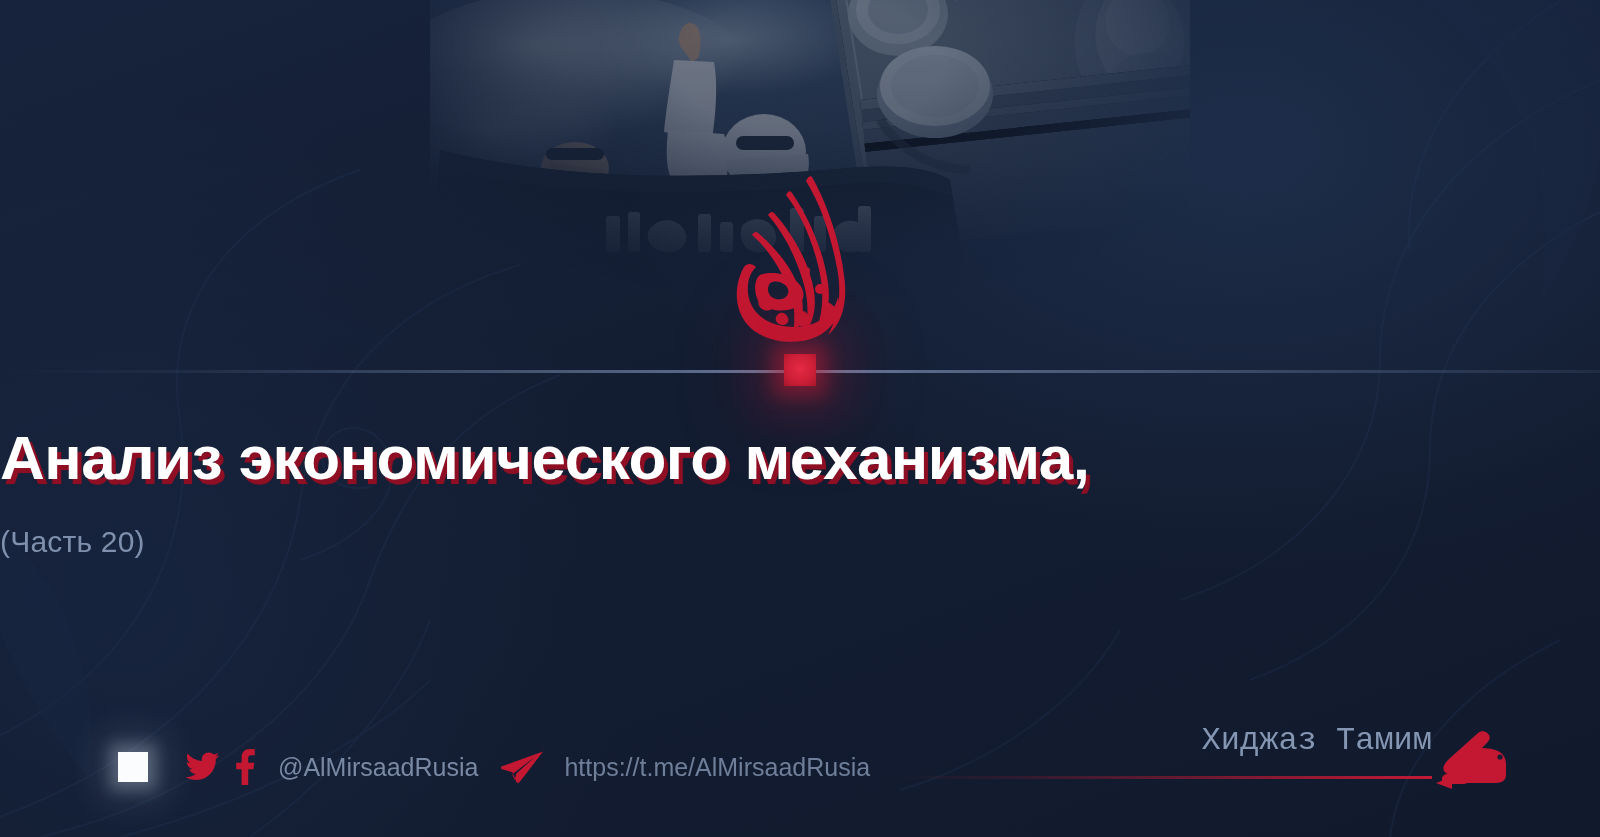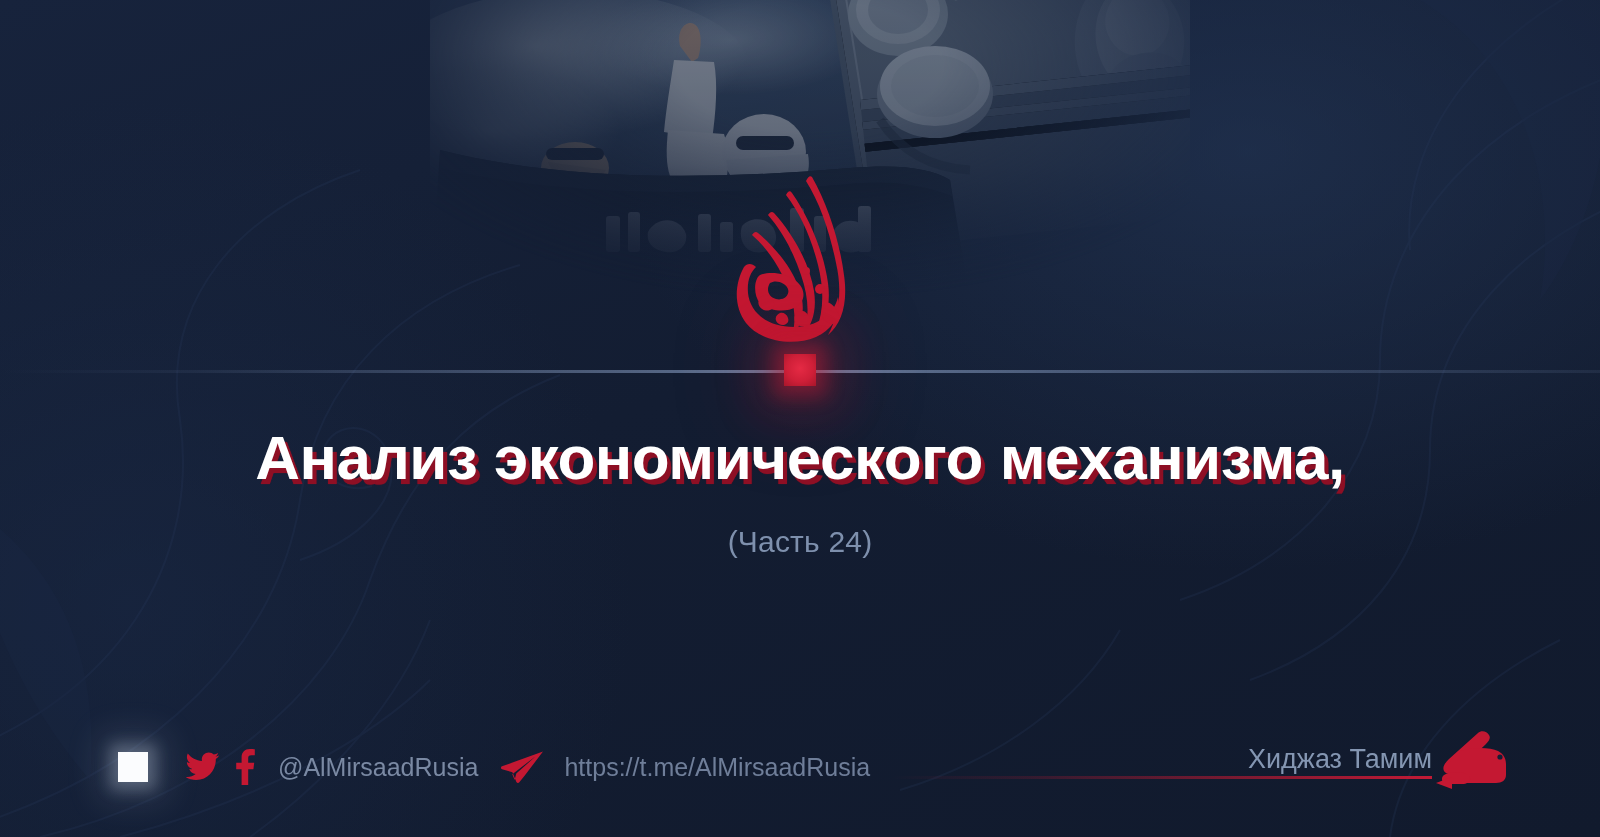--- a/index.html
+++ b/index.html
@@ -94,21 +94,20 @@
       0 0 44px 26px rgba(180,25,48,0.22),
       0 0 80px 44px rgba(150,20,40,0.10);
   }
 
   
   .title-block {
     position: absolute;
     top: 418px;
     left: 0;
     width: 100%;
-    text-align: center;
   }
   .title {
     margin: 0;
     color: #ffffff;
     font-family: "Liberation Sans", sans-serif;
     font-weight: bold;
     font-size: 62px;
     line-height: 1.28;
     letter-spacing: -0.5px;
     text-shadow:
@@ -181,24 +180,24 @@
 
   .footer-right {
     position: absolute;
     right: 168px;
     bottom: 58px;
     display: flex;
     align-items: flex-end;
   }
   .author {
     color: #8496b2;
-    font-size: 27px;
-    font-family: Liberation Sans, sans-serif;
+    font-size: 32px;
+    font-family: Liberation Mono, monospace;
     line-height: 1;
-    padding-bottom: 6px;
+    padding-bottom: 22px;
   }
   .author-rule {
     position: absolute;
     right: 168px;
     bottom: 58px;
     width: 540px;
     height: 3px;
     background: linear-gradient(90deg,
       rgba(196,24,50,0) 0%,
       rgba(196,24,50,0.18) 25%,
@@ -367,21 +366,21 @@
     </svg>
   </div>
 
   <div class="divider"></div>
   <div class="divider-square"></div>
 
   <div class="title-block">
     <h1 class="title">
       <span>Анализ экономического механизма,</span><br>
     </h1>
-    <div class="subtitle">(Часть 24)</div>
+    <div class="subtitle">(Часть 20)</div>
   </div>
 
   <div class="footer">
 
     <div class="footer-left">
       <div class="white-square"></div>
 
       <div class="social-icons">
         <svg width="48" height="36" viewBox="0 0 48 36" xmlns="http://www.w3.org/2000/svg">
           <path fill="#c41832" d="M33 6.6c-1.2.6-2.5 1-3.9 1.2 1.4-.9 2.5-2.2 3-3.9-1.3.8-2.8 1.4-4.3 1.7C26.5 4.2 24.7 3.4 22.7 3.4c-3.8 0-6.9 3.1-6.9 7 0 .6.1 1.1.2 1.6-5.7-.3-10.8-3.1-14.2-7.4-.6 1-.9 2.2-.9 3.5 0 2.4 1.2 4.6 3.1 5.8-1.1 0-2.2-.3-3.1-.9v.1c0 3.4 2.4 6.2 5.5 6.9-.6.2-1.2.2-1.8.2-.4 0-.9 0-1.3-.1.9 2.8 3.4 4.8 6.4 4.9-2.4 1.9-5.3 3-8.5 3-.6 0-1.1 0-1.7-.1 3 2 6.7 3.1 10.6 3.1 12.7 0 19.7-10.7 19.7-20 0-.3 0-.6 0-.9 1.3-1 2.5-2.2 3.4-3.6z"></path>

